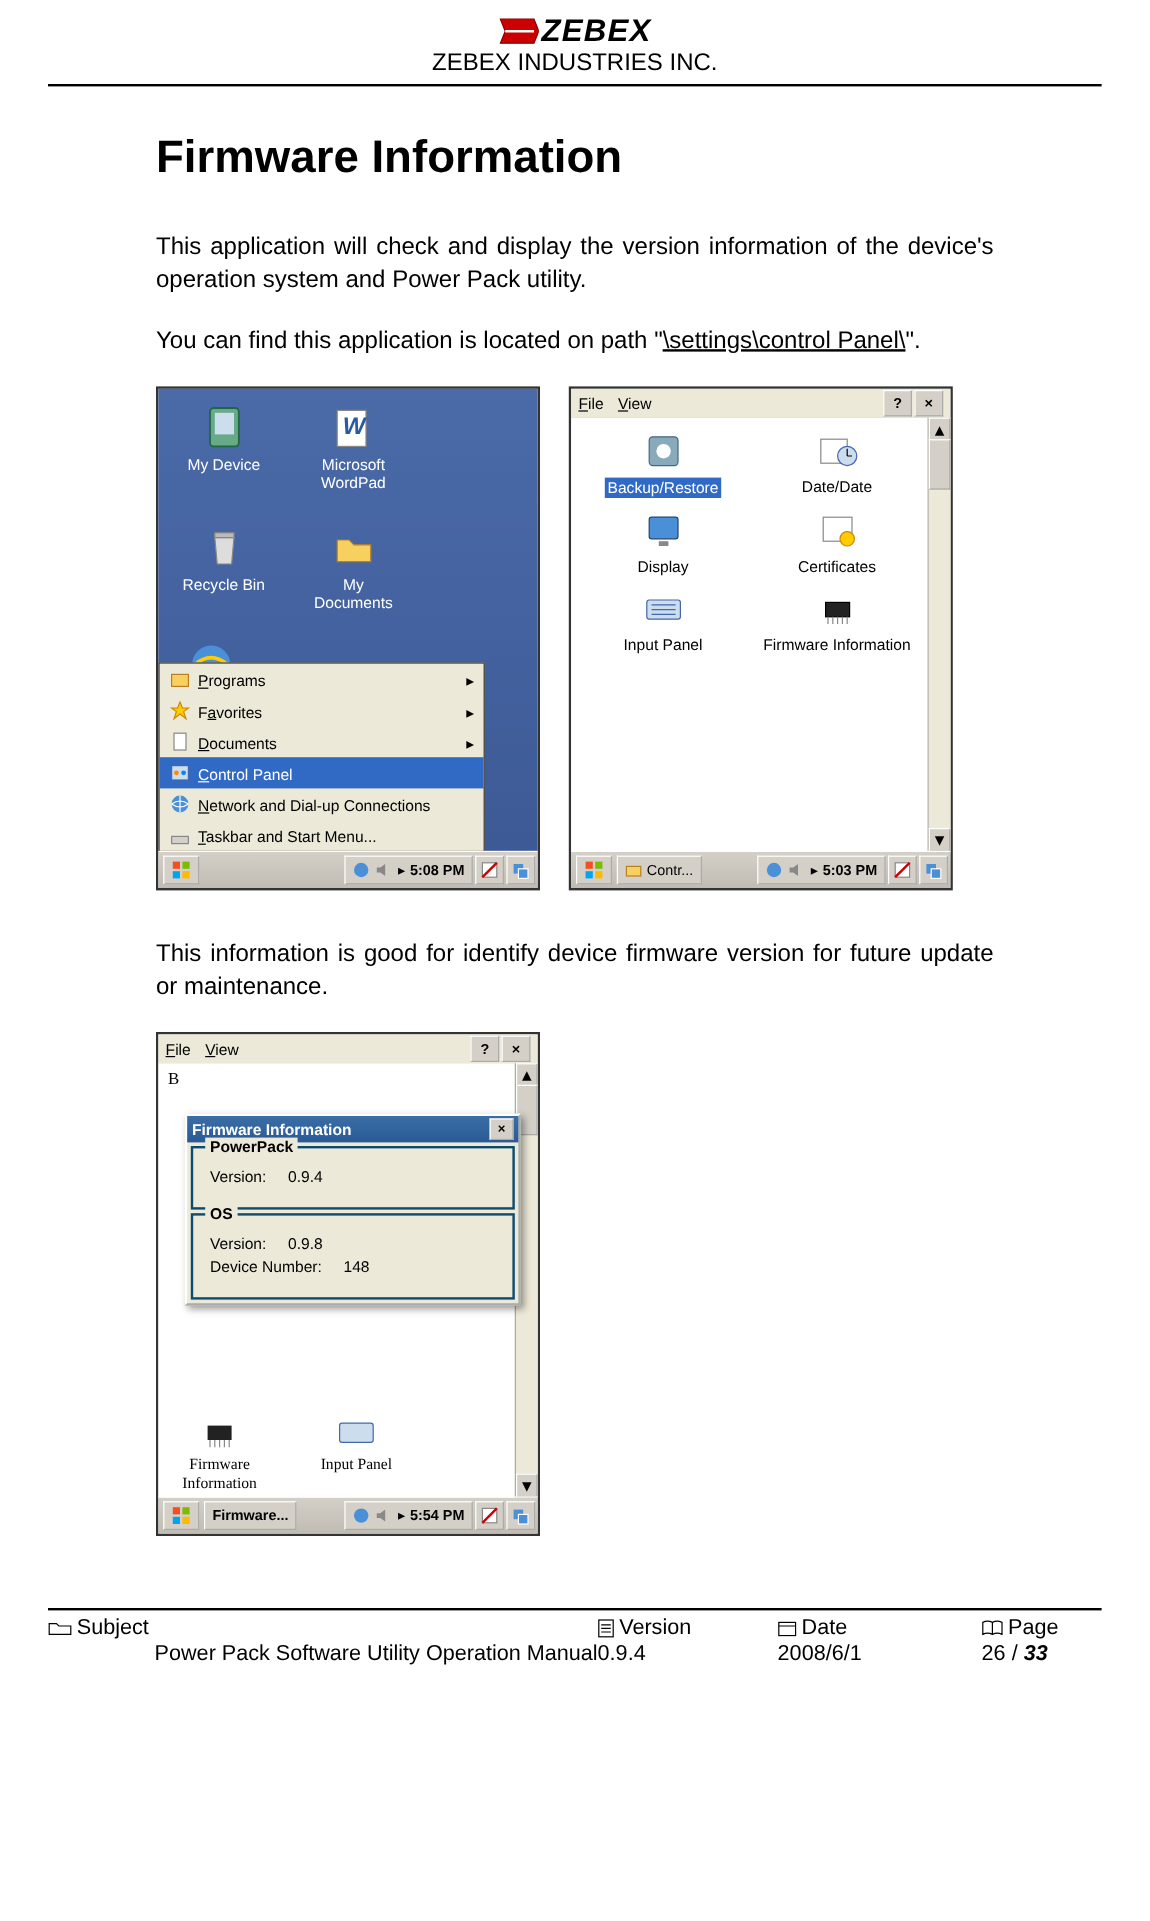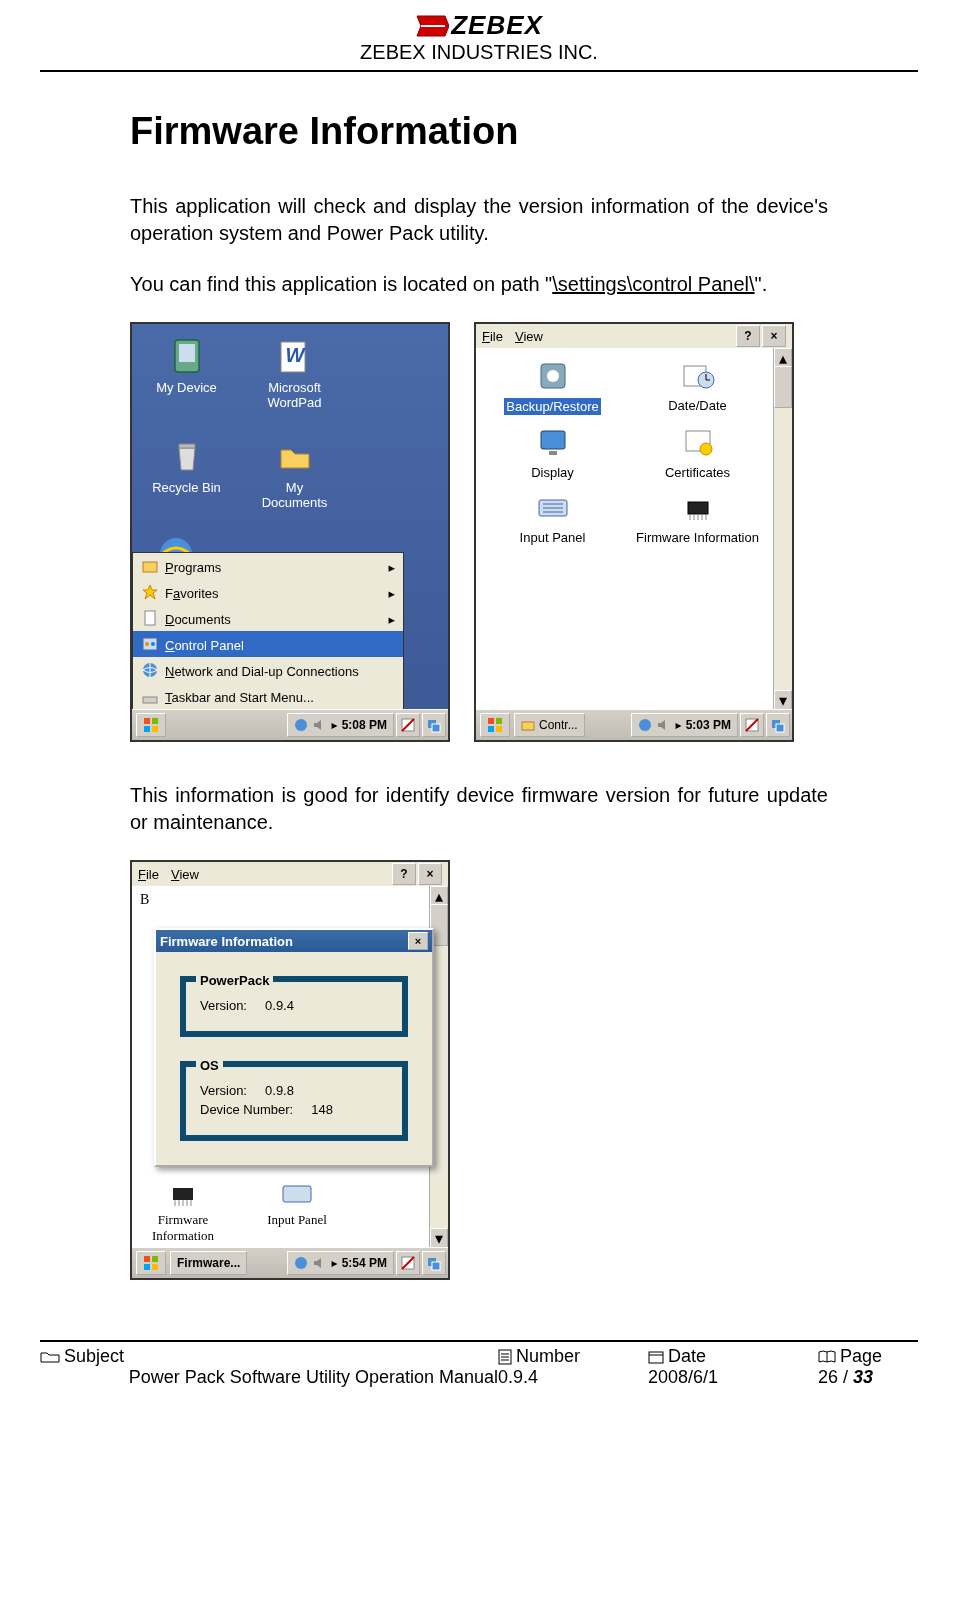--- a/index.html
+++ b/index.html
@@ -228,22 +228,22 @@
     margin-left: auto;
     width: 18px; height: 16px;
     background: #d4d0c8;
     border: 1px outset #fff;
     color: #000;
     display:flex;align-items:center;justify-content:center;
     font-size: 11px;
     font-weight: bold;
   }
   .fieldset {
-    border: 6px solid #0c4a6e;
-    margin: 24px;
+    border: 2px solid #0c4a6e;
+    margin: 3px;
     padding: 12px 14px 14px 14px;
     position: relative;
   }
   .fieldset .legend {
     position: absolute;
     top: -9px;
     left: 10px;
     background: #ece9d8;
     padding: 0 4px;
     font-weight: bold;
@@ -680,21 +680,21 @@
       <div>Power Pack Software Utility Operation Manual</div>
     </div>
     <div class="fcol version">
       <div class="flabel">
         <span class="ficon">
             <svg width="14" height="16">
               <rect x="1" y="1" width="12" height="14" fill="none" stroke="#000"></rect>
               <path d="M3 5 L11 5 M3 8 L11 8 M3 11 L11 11" stroke="#000"></path>
             </svg>
           </span>
-        <span>Number</span>
+        <span>Version</span>
       </div>
       <div>0.9.4</div>
     </div>
     <div class="fcol date">
       <div class="flabel">
         <span class="ficon">
             <svg width="16" height="14">
               <rect x="1" y="2" width="14" height="11" fill="none" stroke="#000"></rect>
               <path d="M1 5 L15 5" stroke="#000"></path>
             </svg>

